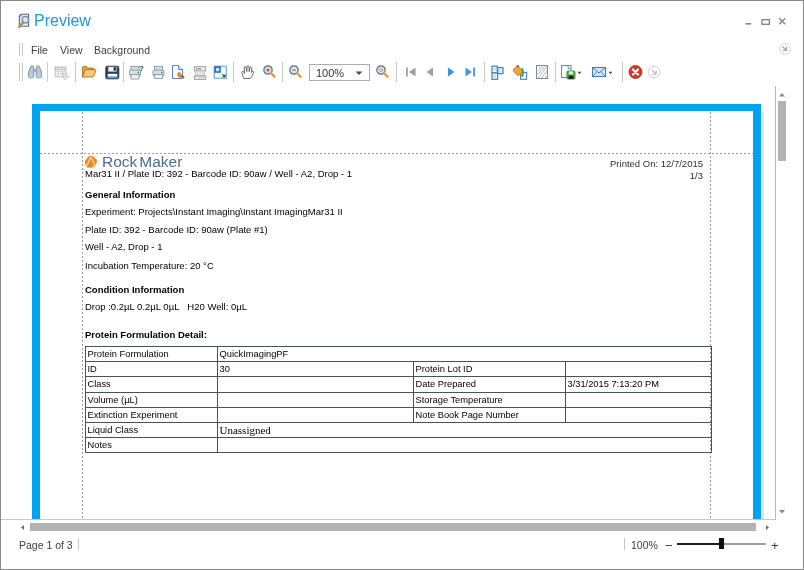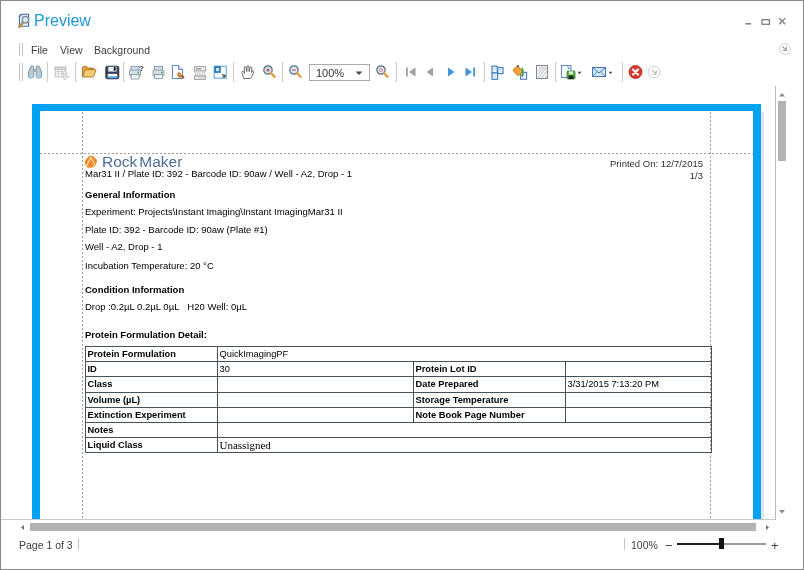--- a/index.html
+++ b/index.html
@@ -23,21 +23,21 @@
   
   .dashv { position:absolute; width:1px; background-image:linear-gradient(#9d9d9d 50%, rgba(255,255,255,0) 50%); background-size:1px 4px; }
   .dashh { position:absolute; height:1px; background-image:linear-gradient(90deg,#9d9d9d 50%, rgba(255,255,255,0) 50%); background-size:4px 1px; }
 
   .doc { font-size:9.5px; color:#000; position:absolute; line-height:11px; white-space:nowrap; }
   .b { font-weight:bold; }
 
   
   table.t { position:absolute; left:85px; top:346px; border-collapse:collapse; table-layout:fixed; }
   table.t td { border:1px solid #47525e; font-size:9.3px; padding:0 0 0 1.5px; height:15.2px; vertical-align:middle; white-space:nowrap; overflow:hidden; }
-  table.t td.b { font-weight:bold; }
+  table.t td.b { font-weight:normal; }
 
   
   .vtrack { position:absolute; left:775px; top:86px; width:1px; height:434px; background:#b9b9b9; }
   .vthumb { position:absolute; left:778px; top:101px; width:8px; height:60px; background:#b3b3b3; }
   .hthumb { position:absolute; left:30px; top:523px; width:726px; height:7.5px; background:#b2b2b2; }
   .docbottom { position:absolute; left:1px; top:519px; width:774px; height:1px; background:#c9c9c9; }
 
   .status { position:absolute; font-size:10.5px; color:#3d3d3d; }
 </style>
 </head>
@@ -278,26 +278,26 @@
         <td class="b">Storage Temperature</td>
         <td></td>
       </tr>
   <tr>
         <td class="b">Extinction Experiment</td>
         <td></td>
         <td class="b">Note Book Page Number</td>
         <td></td>
       </tr>
   <tr>
+        <td class="b">Liquid Class</td>
+        <td colspan="3" style="font-family:'Liberation Serif',serif; font-size:11px;">Unassigned</td>
+      </tr>
+  <tr>
         <td class="b">Notes</td>
         <td colspan="3"></td>
-      </tr>
-  <tr>
-        <td class="b">Liquid Class</td>
-        <td colspan="3" style="font-family:'Liberation Serif',serif; font-size:11px;">Unassigned</td>
       </tr>
 </tbody>
   </table>
 
 <div class="vtrack"></div>
 <div class="vthumb"></div>
 <svg class="abs" style="left:779px; top:93px;" width="6" height="3.5" viewBox="0 0 6 3.5">
     <path d="M3 0 L6 3.5 H0 Z" fill="#8a8a8a"></path>
   </svg>
 <svg class="abs" style="left:779px; top:510px;" width="6" height="3.5" viewBox="0 0 6 3.5">

